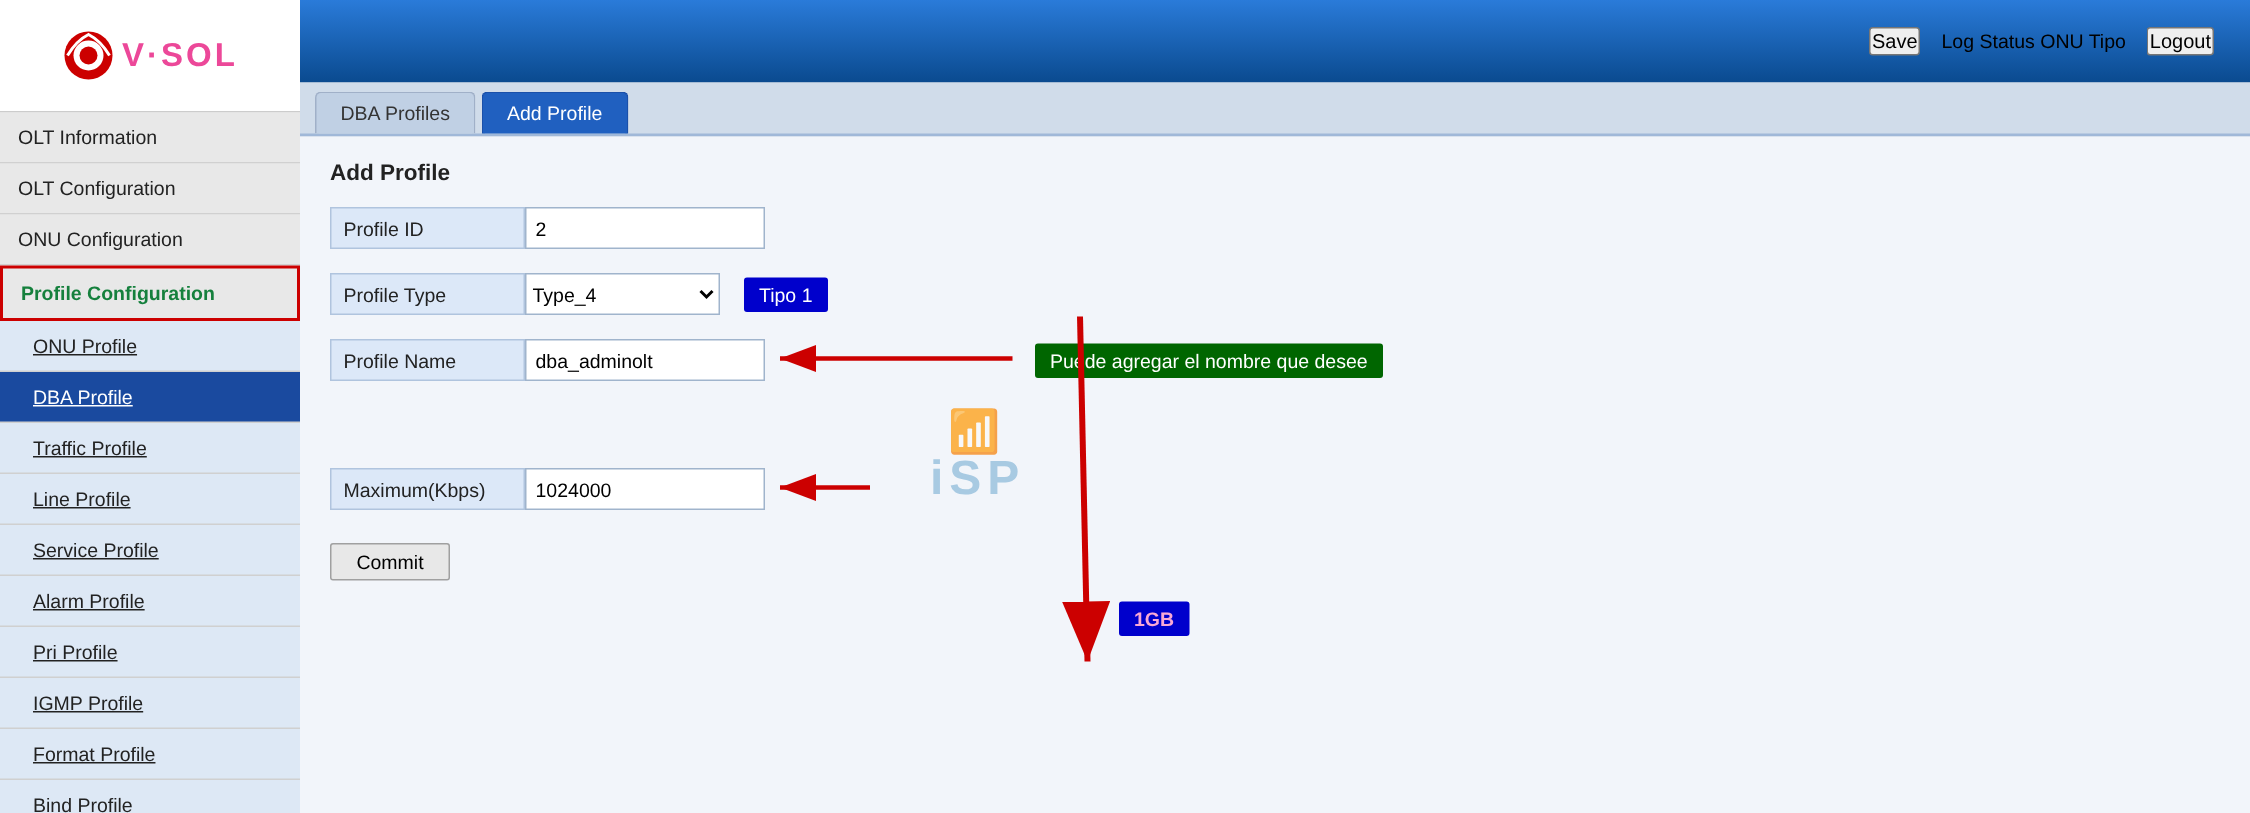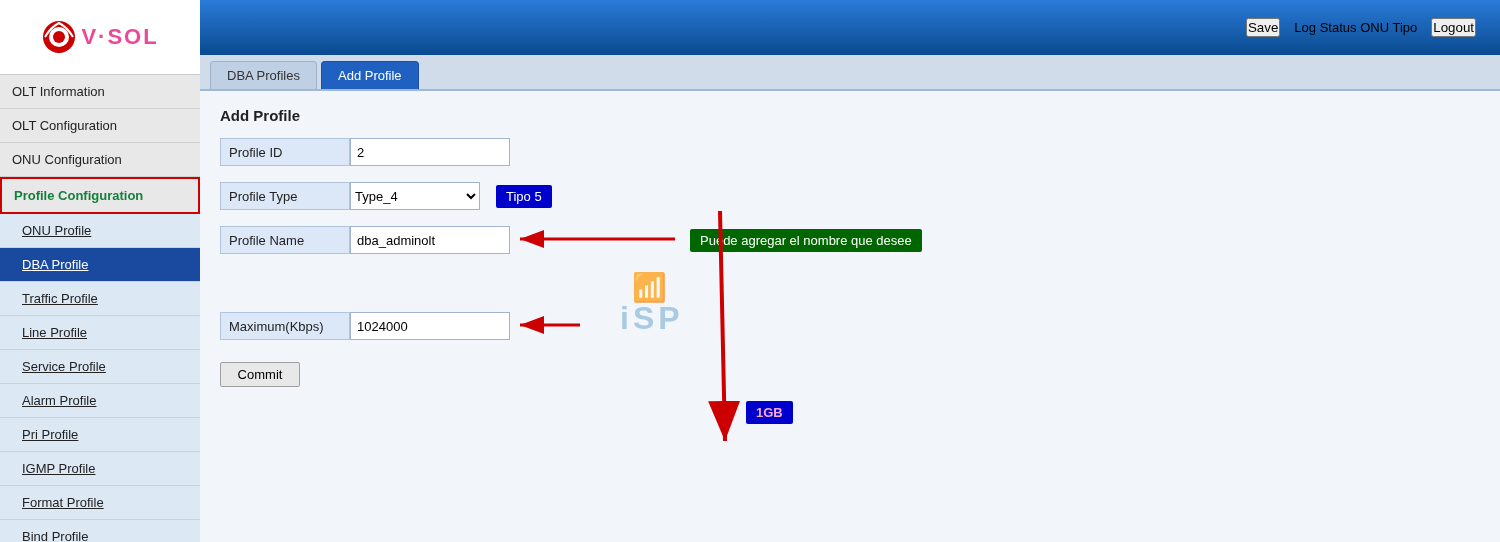--- a/index.html
+++ b/index.html
@@ -275,21 +275,21 @@
       <div class="form-row" style="position:relative;">
         <div class="form-label">Profile Type</div>
         <select class="form-select">
           <option>Type_1</option>
           <option>Type_2</option>
           <option>Type_3</option>
           <option selected="">Type_4</option>
           <option>Type_5</option>
         </select>
 
-        <span class="tooltip-blue" style="margin-left:16px;">Tipo 5</span>
+        <span class="tooltip-blue" style="margin-left:16px;">Tipo 1</span>
       </div>
 
       <div class="form-row" style="position:relative;">
         <div class="form-label">Profile Name</div>
         <input class="form-input" type="text" value="dba_adminolt" style="">
 
         <svg width="180" height="30" style="position:absolute; left:290px; top:-2px;" viewBox="0 0 180 30">
           <defs>
             <marker id="arrowhead1" markerWidth="8" markerHeight="6" refX="8" refY="3" orient="auto">
               <polygon points="0 0, 8 3, 0 6" fill="#cc0000"></polygon>

